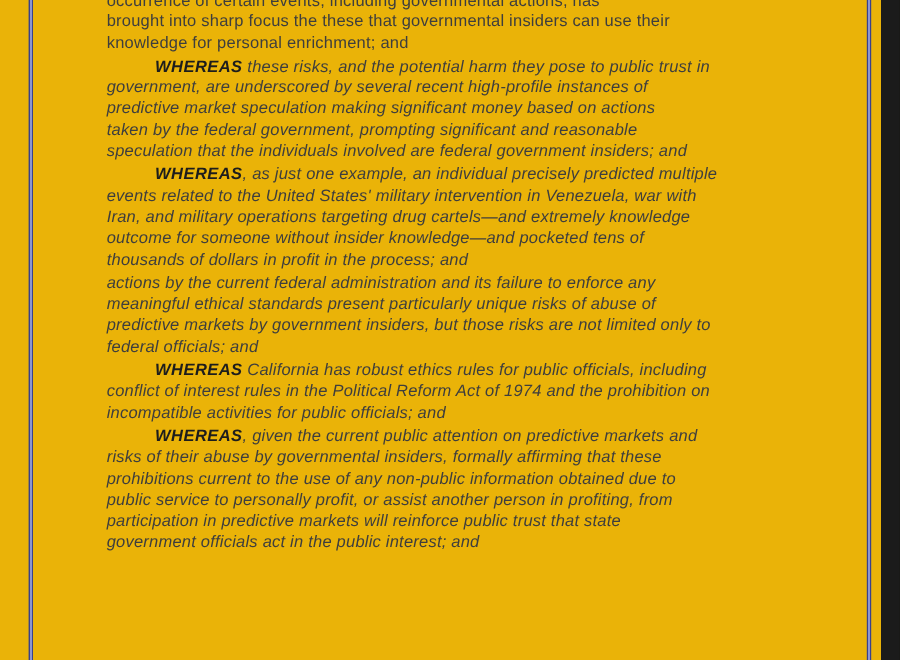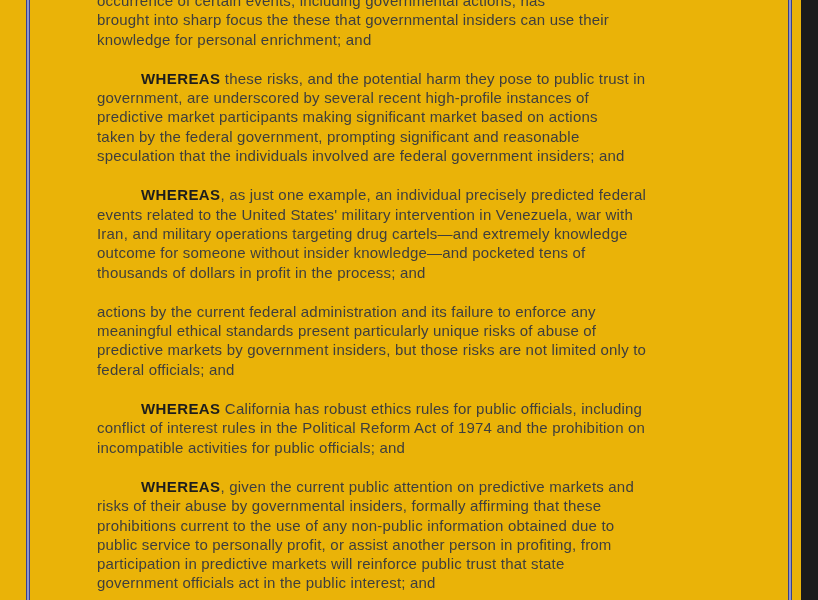--- a/index.html
+++ b/index.html
@@ -40,21 +40,21 @@
     left: 97px;
     top: -9px;
     width: 640px;
     font-family: "Liberation Sans", sans-serif;
     font-size: 15px;
     line-height: 19.3px;
     color: #3e3e3e;
     letter-spacing: 0.2px;
   }
   .para { margin: 0; }
-  .para + .para { margin-top: 20px; }
+  .para + .para { margin-top: 2px; font-style: italic; }
   .line { white-space: nowrap; }
   .line-first { padding-left: 44px; }
   .whereas {
     font-weight: 700;
     color: #1d1d1d;
     letter-spacing: 0.4px;
   }
 </style>
 </head>
 <body>
@@ -64,27 +64,27 @@
 
     <div class="para">
       <div class="line">occurrence of certain events, including governmental actions, has</div>
       <div class="line">brought into sharp focus the these that governmental insiders can use their</div>
       <div class="line">knowledge for personal enrichment; and</div>
     </div>
 
     <div class="para">
       <div class="line line-first"><span class="whereas">WHEREAS</span><span> these risks, and the potential harm they pose to public trust in</span></div>
       <div class="line">government, are underscored by several recent high-profile instances of</div>
-      <div class="line">predictive market participants making significant market based on actions</div>
+      <div class="line">predictive market speculation making significant money based on actions</div>
       <div class="line">taken by the federal government, prompting significant and reasonable</div>
       <div class="line">speculation that the individuals involved are federal government insiders; and</div>
     </div>
 
     <div class="para">
-      <div class="line line-first"><span class="whereas">WHEREAS</span><span>, as just one example, an individual precisely predicted federal</span></div>
+      <div class="line line-first"><span class="whereas">WHEREAS</span><span>, as just one example, an individual precisely predicted multiple</span></div>
       <div class="line">events related to the United States' military intervention in Venezuela, war with</div>
       <div class="line">Iran, and military operations targeting drug cartels—and extremely knowledge</div>
       <div class="line">outcome for someone without insider knowledge—and pocketed tens of</div>
       <div class="line">thousands of dollars in profit in the process; and</div>
     </div>
 
     <div class="para">
       <div class="line">actions by the current federal administration and its failure to enforce any</div>
       <div class="line">meaningful ethical standards present particularly unique risks of abuse of</div>
       <div class="line">predictive markets by government insiders, but those risks are not limited only to</div>

